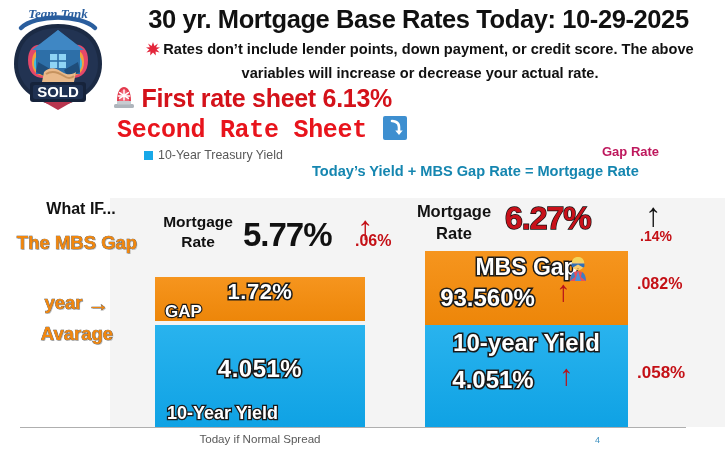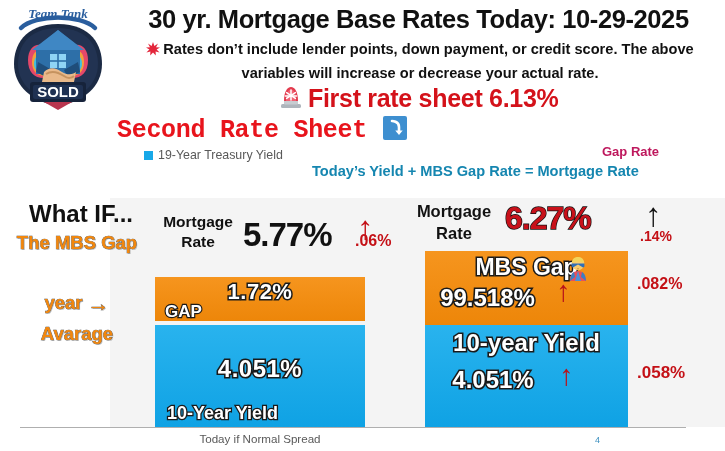--- a/index.html
+++ b/index.html
@@ -26,21 +26,21 @@
   }
   #subtitle {
     position:absolute; left:120px; top:38px; width:600px;
     text-align:center; color:#111;
     font-size:14.6px; font-weight:bold; line-height:22px;
   }
   #collision-icon { display:inline-block; vertical-align:-2px; margin-right:3px; }
 
   #first-sheet-line {
     position:absolute; left:112px; top:83px; width:613px;
-    text-align:center; white-space:nowrap;
+    white-space:nowrap;
   }
   #first-sheet-line .txt {
     font-size:25px; font-weight:bold; color:#D4121A;
     vertical-align:middle; letter-spacing:-0.3px;
   }
   #siren-icon { vertical-align:middle; margin-right:1px; }
 
   #second-sheet-line {
     position:absolute; left:117px; top:116px; width:613px;
     text-align:left; white-space:nowrap;font-family:Liberation Mono, monospace;
@@ -76,21 +76,21 @@
     background:#F4F4F4;
   }
   #axis-line {
     position:absolute; left:20px; top:427px; width:666px; height:1px;
     background:#AFAFAF;
   }
 
   
   #whatif-title {
     position:absolute; left:16px; top:200px; width:130px;
-    text-align:center; font-size:24px; font-weight:bold; color:#111;
+    text-align:center; font-size:16px; font-weight:bold; color:#111;
     white-space:nowrap;
   }
   #whatif-body {
     position:absolute; left:6px; top:228px; width:142px;
     text-align:center; line-height:30px;
     font-size:18.5px; font-weight:bold; color:#F2870D;
     -webkit-text-stroke:0.6px #3c3c3c;
     paint-order:stroke fill;
     text-shadow: 1px 1px 0 rgba(120,120,120,.45);
   }
@@ -298,21 +298,21 @@
         <rect x="0" y="0" width="24" height="24" rx="2" fill="#3E8FD0"></rect>
         <path d="M9 5 C9 5 16 5 16 11 L16 16" stroke="#ffffff" stroke-width="2.6" fill="none" stroke-linecap="round"></path>
         <path d="M12.3 14.6 L16 19 L19.7 14.6 Z" fill="#ffffff"></path>
       </svg>
     </span>
   </div>
 
   <div id="legend">
     <div class="legend-row">
       <span class="legend-swatch blue"></span>
-      <span class="legend-label">19-Year Treasury Yield</span>
+      <span class="legend-label">10-Year Treasury Yield</span>
     </div>
   </div>
   <div id="equation">Today’s  Yield +  MBS Gap Rate = Mortgage Rate</div>
   <div id="gap-rate-label">Gap Rate</div>
 
   <div id="whatif-title">What IF...</div>
   <div id="whatif-body">
     <span>The MBS Gap</span><br>
     <br>
     <span>year</span>
@@ -351,21 +351,21 @@
           <path d="M4 25 C4 18 8 15 12 15 C16 15 20 18 20 25 Z" fill="#E8505B"></path>
           <path d="M12 15 L9 25 L15 25 Z" fill="#4A90D9"></path>
           <path d="M4 25 C4.5 19.5 6 17 8 16 L9 21 Z" fill="#3E7FC2"></path>
           <path d="M20 25 C19.5 19.5 18 17 16 16 L15 21 Z" fill="#3E7FC2"></path>
           <circle cx="12" cy="8" r="6.2" fill="#F6CB6E"></circle>
           <path d="M5.8 7 C6 2.6 9 1 12 1 C15 1 18 2.6 18.2 7 C16 5.4 8 5.4 5.8 7 Z" fill="#F2D45C"></path>
           <path d="M5.6 7.6 L18.4 7.6 L18.4 10.2 C18.4 11.4 16.6 12 15.4 10.6 L12 8.6 L8.6 10.6 C7.4 12 5.6 11.4 5.6 10.2 Z" fill="#2E6FB8"></path>
           <path d="M11 12.4 C11.6 13 12.4 13 13 12.4" stroke="#C98E3C" stroke-width="1" fill="none"></path>
         </svg>
       </div>
-      <div id="right-gap-value">99.518%</div>
+      <div id="right-gap-value">93.560%</div>
       <div id="right-gap-arrow">↑</div>
     </div>
     <div class="seg-yield"></div>
     <div id="right-yield-tag">10-year Yield</div>
     <div id="right-yield-value">4.051%</div>
     <div id="right-yield-arrow">↑</div>
   </div>
 
   <div id="slide-number">4</div>
 </div>

